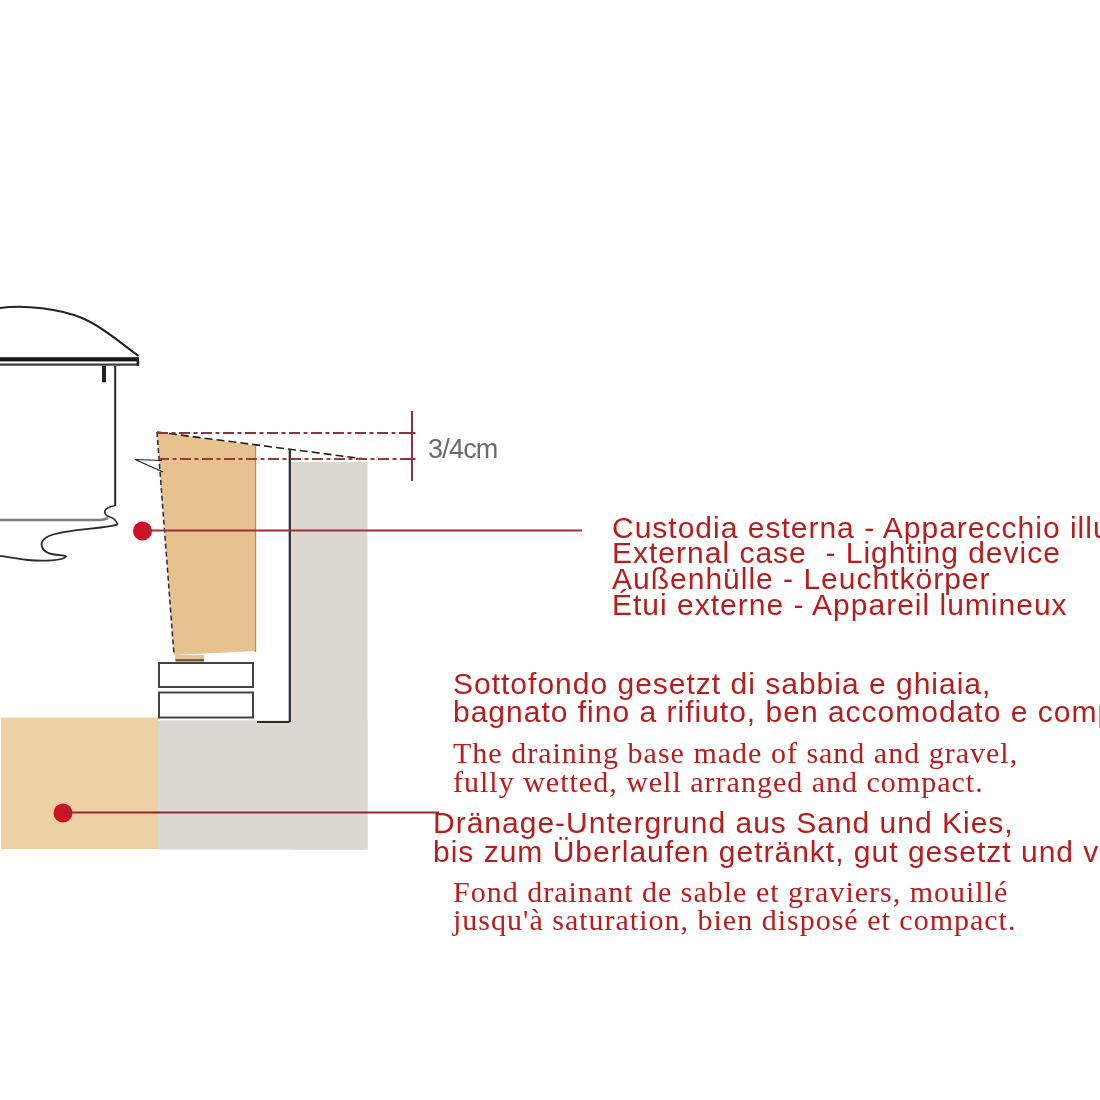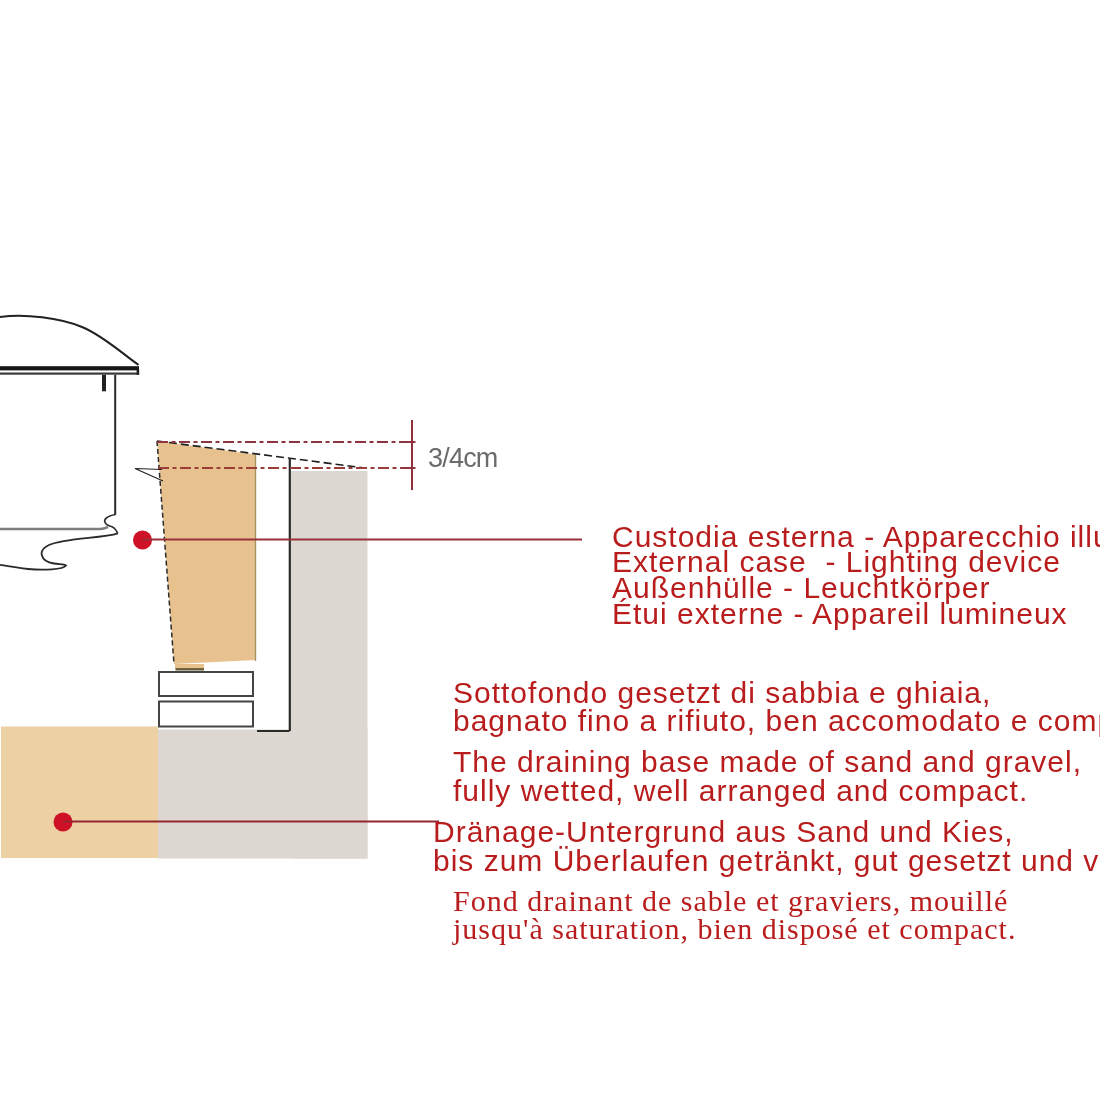--- a/index.html
+++ b/index.html
@@ -1,17 +1,17 @@
 <!DOCTYPE html>
 <html><head>
 <meta charset="utf-8">
 <style>
   html,body{margin:0;padding:0;background:#ffffff;}
   #canvas{position:relative;width:1100px;height:989px;background:#ffffff;overflow:hidden;
-          font-family:"Liberation Sans",sans-serif;margin-top:9px;}
+          font-family:"Liberation Sans",sans-serif;}
   .txt{position:absolute;color:#b91c1c;font-size:30px;letter-spacing:1.0px;white-space:pre;}
 </style>
 </head>
 <body>
 <div id="canvas">
 
 <svg width="1100" height="1100" viewBox="0 0 1100 1100" style="position:absolute;left:0;top:0">
 
   <rect x="158" y="720.5" width="209.5" height="129" fill="#dcd7d0"></rect>
 
@@ -78,21 +78,21 @@
 </svg>
 
 <div class="txt" style="left:612px;top:514.5px;line-height:25.8px;">Custodia esterna - Apparecchio illuminante
 External case  - Lighting device
 Außenhülle - Leuchtkörper
 Étui externe - Appareil lumineux</div>
 
 <div class="txt" style="left:453px;top:669.5px;line-height:28.5px;">Sottofondo gesetzt di sabbia e ghiaia,
 bagnato fino a rifiuto, ben accomodato e compattato.</div>
 
-<div class="txt" style="left:453px;top:739px;line-height:28.5px;">The draining base made of sand and gravel,
+<div class="txt" style="left:453px;top:739px;line-height:28.5px;font-family:Liberation Serif, serif;">The draining base made of sand and gravel,
 fully wetted, well arranged and compact.</div>
 
 <div class="txt" style="left:433px;top:809px;line-height:28.5px;">Dränage-Untergrund aus Sand und Kies,
 bis zum Überlaufen getränkt, gut gesetzt und verdichtet.</div>
 
 <div class="txt" style="left:453px;top:877.5px;line-height:28.5px;font-family:Liberation Serif, serif;">Fond drainant de sable et graviers, mouillé
 jusqu'à saturation, bien disposé et compact.</div>
 </div>
 
 </body></html>

